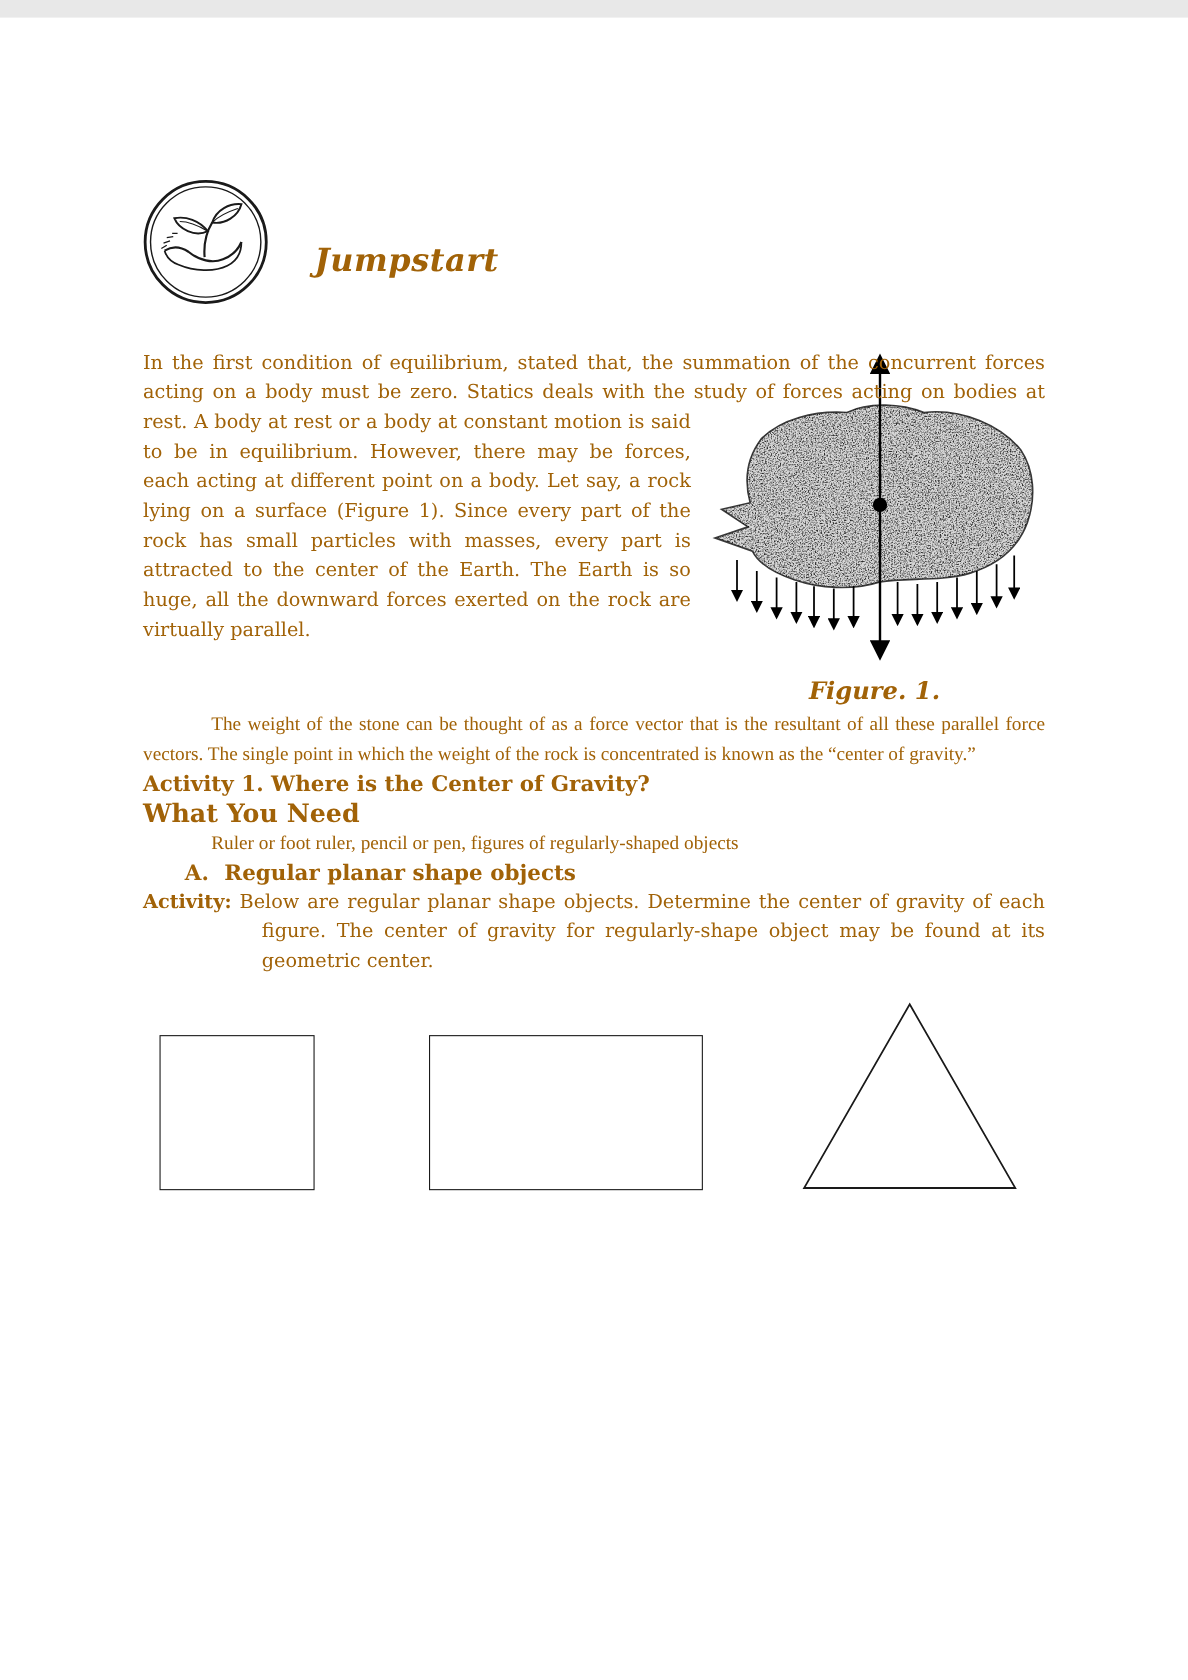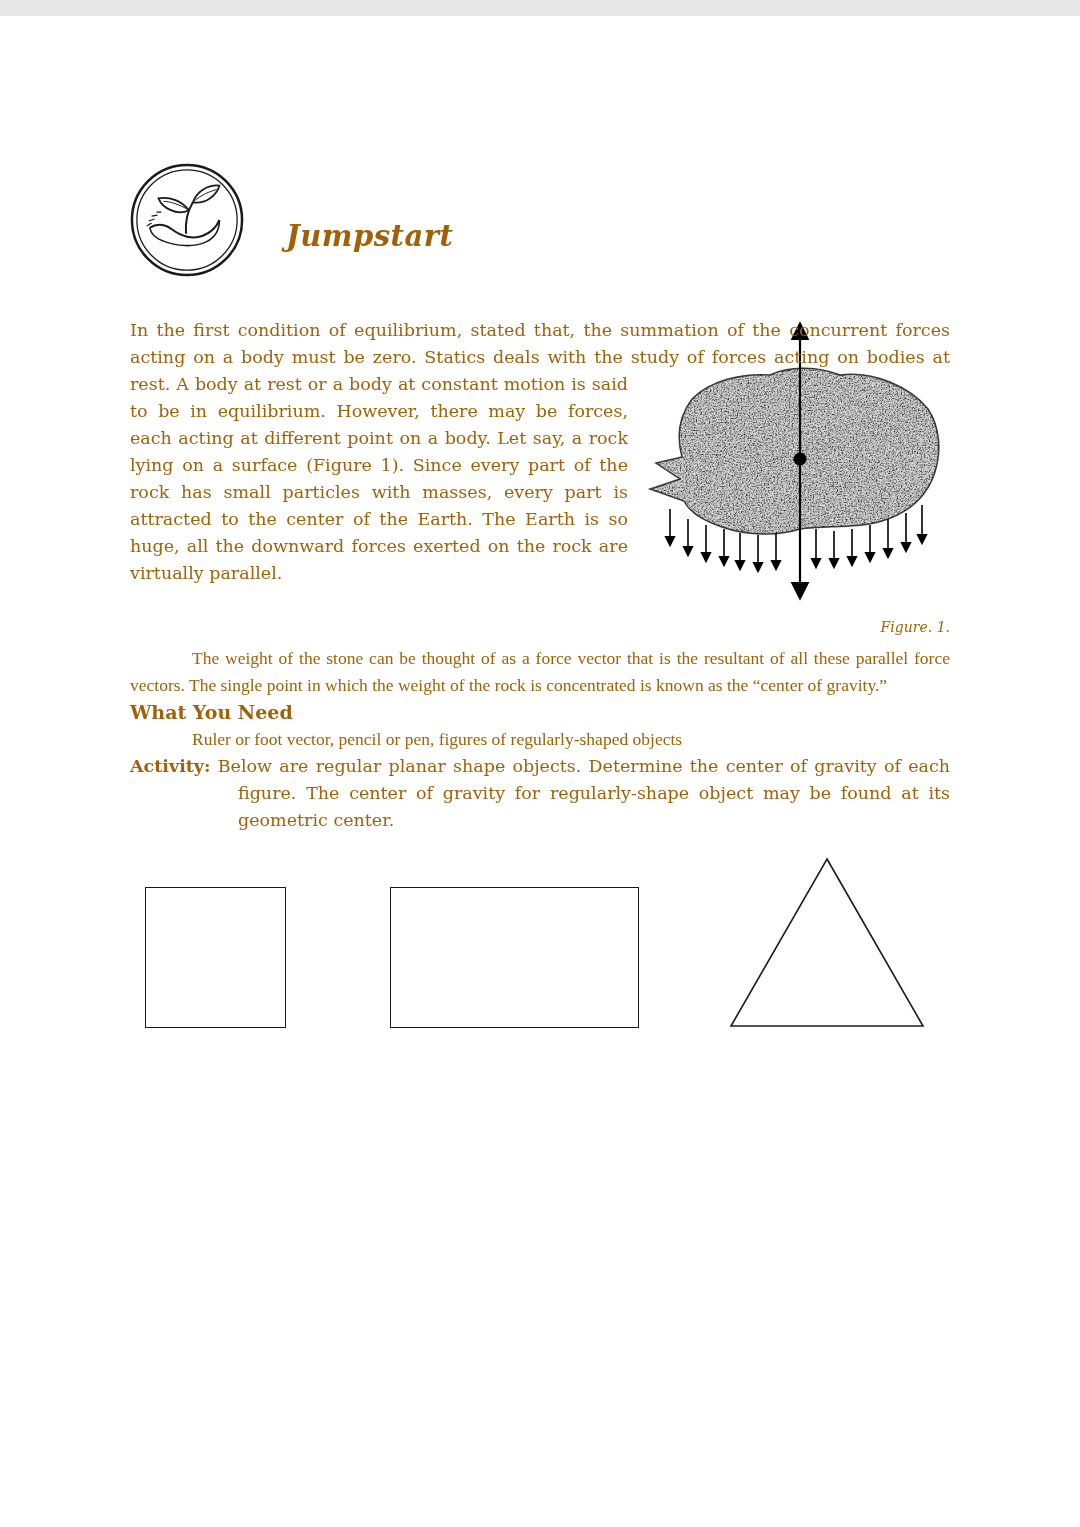--- a/index.html
+++ b/index.html
@@ -27,28 +27,28 @@
   .content p, .content h2, .content h3 { margin: 0; }
   .bodytext { font-size: 17.5px; line-height: 27px; text-align: justify; }
   .indent { text-indent: 62px; font-family: Liberation Serif, serif; }
 
   
   .figure-float {
     float: right; width: 310px; height: 318px; margin-left: 12px;
     shape-outside: polygon(0 58px, 100% 58px, 100% 100%, 0 100%);
   }
   .fig-caption {
-    display: block; text-align: right; font-style: italic;
-    font-size: 14px; line-height: 24px;
+    display: block; text-align: center; font-style: italic;
+    font-size: 22px; line-height: 24px; font-weight: bold;
   }
 
   .para2 { clear: both; padding-top: 10px; }
 
   .activity-heading { font-size: 19.5px; font-weight: bold; margin-top: 27px; }
-  .wyn-heading { font-size: 19px; font-weight: bold; margin-top: 26px; }
+  .wyn-heading { font-size: 23px; font-weight: bold; margin-top: 26px; }
   .materials { margin-top: 10px; }
   .section-a { font-size: 19.5px; font-weight: bold; margin-top: 12px; padding-left: 38px; }
   .sa-title { margin-left: 14px; }
 
   .direction { margin-top: 31px; padding-left: 108px; text-indent: -108px; }
   .dir-label { font-weight: bold; }
 
   
   .shapes-row { position: relative; margin-top: 22px; height: 185px; }
   .shape-square {
@@ -144,25 +144,29 @@
             <line x1="160" y1="8" x2="160" y2="280" stroke="#000" stroke-width="2.2" marker-start="url(#ah-main)" marker-end="url(#ah-main)"></line>
             <circle cx="160" cy="142" r="6.5" fill="#000"></circle>
           </g>
         </svg>
         <span class="fig-caption">Figure. 1.</span>
       </span><span class="indent-dummy"></span><span style="display:inline;">In the first condition of equilibrium, stated that, the summation of the concurrent forces acting on a body must be zero. Statics deals with the study of forces acting on bodies at rest. A body at rest or a body at constant motion is said to be in equilibrium. However, there may be forces, each acting at different point on a body. Let say, a rock lying on a surface (Figure 1). Since every part of the rock has small particles with masses, every part is attracted to the center of the Earth. The Earth is so huge, all the downward forces exerted on the rock are virtually parallel.</span>
     </p>
 
     <p class="para2 indent">The weight of the stone can be thought of as a force vector that is the resultant of all these parallel force vectors. The single point in which the weight of the rock is concentrated is known as the “center of gravity.”</p>
 
+    <h2 class="activity-heading">Activity 1. Where is the Center of Gravity?</h2>
 
     <h3 class="wyn-heading">What You Need</h3>
 
-    <p class="materials indent">Ruler or foot vector, pencil or pen, figures of regularly-shaped objects</p>
+    <p class="materials indent">Ruler or foot ruler, pencil or pen, figures of regularly-shaped objects</p>
 
+    <h3 class="section-a">
+      <span>A.</span><span class="sa-title">Regular planar shape objects</span>
+    </h3>
 
     <p class="direction">
       <span class="dir-label">Activity:</span>
       <span>Below are regular planar shape objects. Determine the center of gravity of each figure. The center of gravity for regularly-shape object may be found at its geometric center.</span>
     </p>
 
     <div class="shapes-row">
       <div class="shape-square"></div>
       <div class="shape-rect"></div>
       <svg class="shape-triangle" viewBox="0 0 198 173" width="198" height="173">

